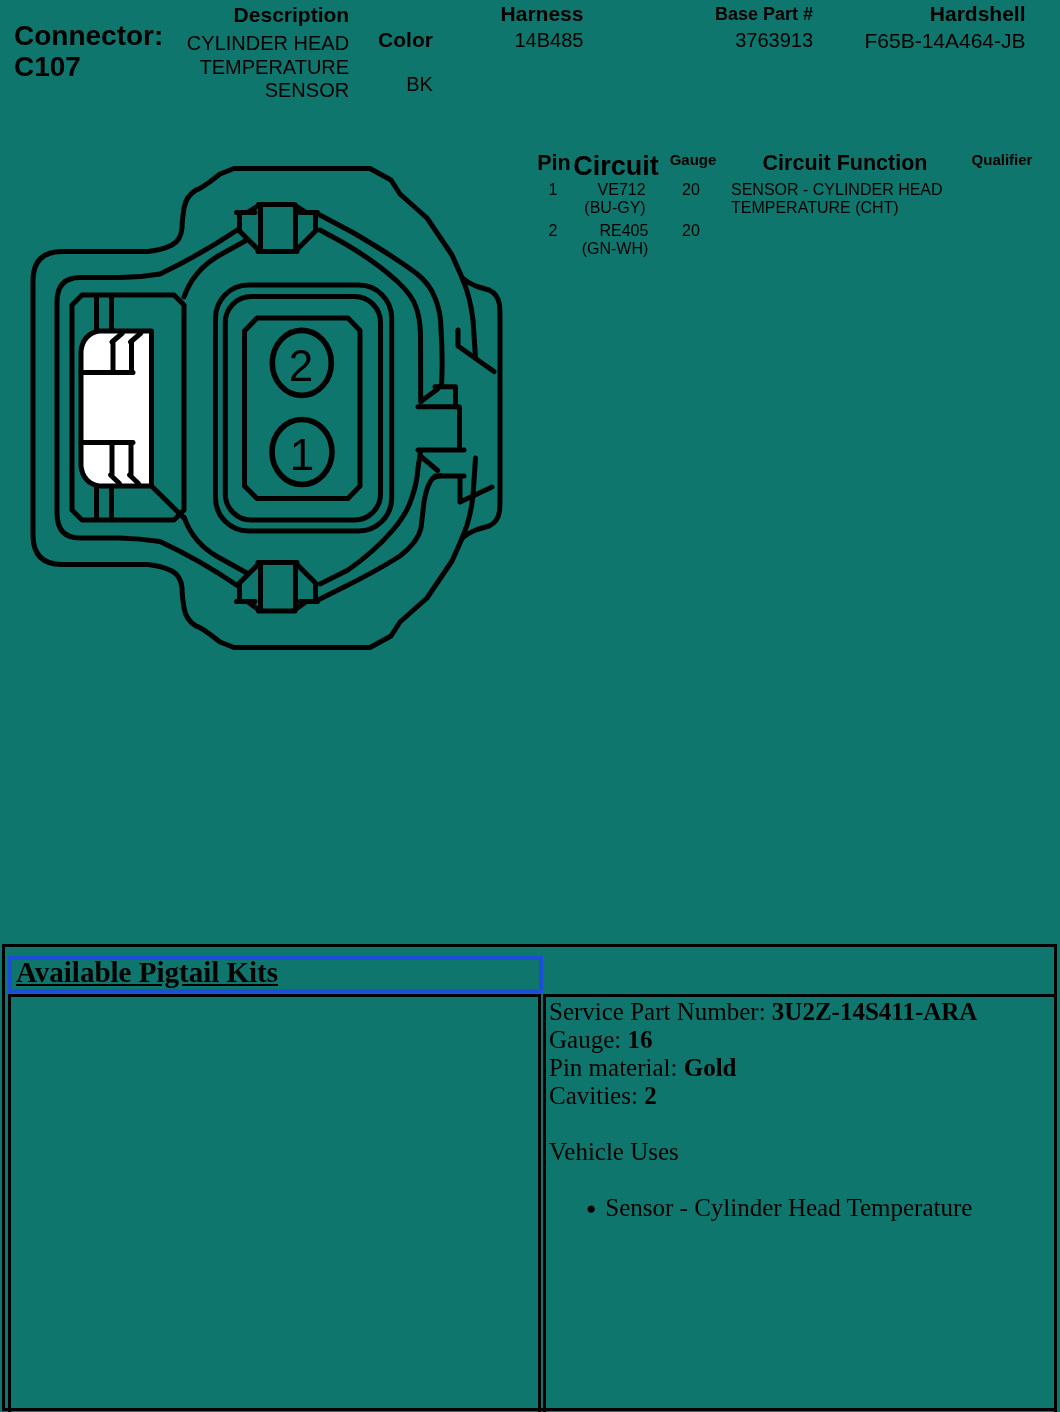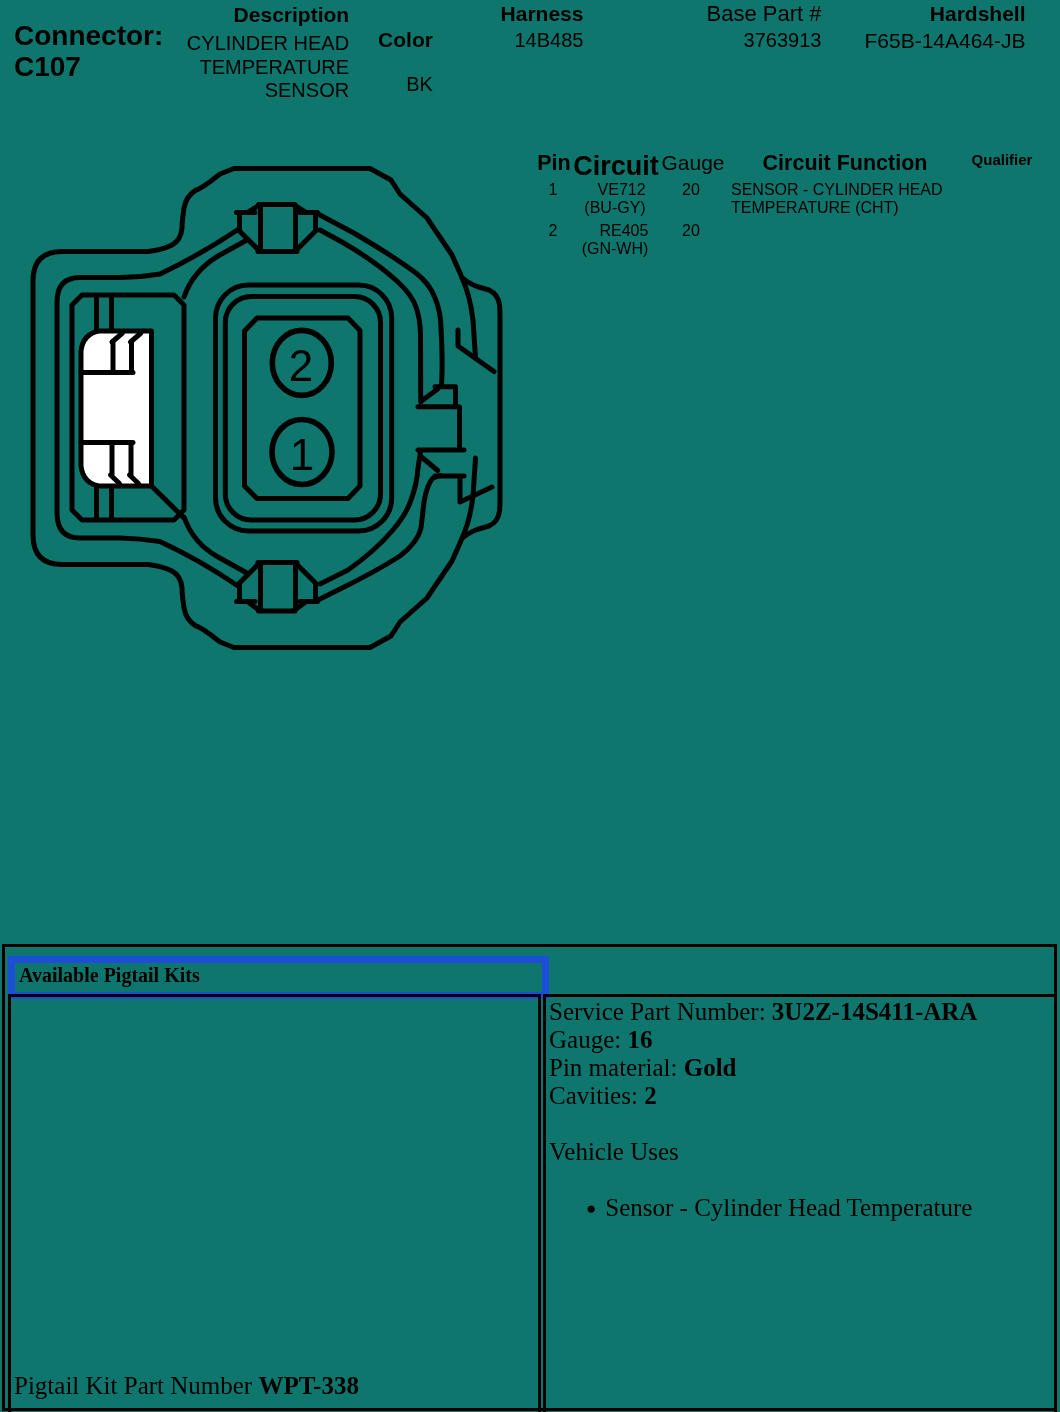--- a/index.html
+++ b/index.html
@@ -24,32 +24,32 @@
     <span style="font-weight:bold;font-size:21px;">Color</span><br>
     <span style="display:inline-block;margin-top:21px;">BK</span>
   </div>
 
   <div class="abs ctr" style="left:542px;top:2px;font-size:20px;line-height:23.3px;">
     <span style="font-weight:bold;font-size:21px;">Harness</span><br>
     <span style="display:inline-block;margin-top:2.5px;">14B485</span>
   </div>
 
   <div class="abs ctr" style="left:746px;top:2px;font-size:20px;line-height:23.3px;">
-    <span style="font-weight:normal;font-size:22px;margin-left:36px;">Base Part #</span><br>
+    <span style="font-weight:bold;font-size:18px;margin-left:36px;">Base Part #</span><br>
     <span style="display:inline-block;margin-top:2.5px;">3763913</span>
   </div>
 
   <div class="abs ctr" style="left:945px;top:2px;font-size:20px;line-height:23.3px;">
     <span style="font-weight:bold;font-size:21px;">Hardshell</span><br>
     <span style="display:inline-block;margin-top:2.5px;font-size:21px;">F65B-14A464-JB</span>
   </div>
 
   <div class="abs ctr" style="left:554px;top:151px;font-size:21.5px;font-weight:bold;">Pin</div>
   <div class="abs ctr" style="left:616px;top:151px;font-size:27px;font-weight:bold;">Circuit</div>
-  <div class="abs ctr" style="left:693px;top:151px;font-size:21px;font-weight:normal;">Gauge</div>
+  <div class="abs ctr" style="left:693px;top:151px;font-size:15px;font-weight:bold;">Gauge</div>
   <div class="abs ctr" style="left:845px;top:151px;font-size:21.5px;font-weight:bold;">Circuit Function</div>
   <div class="abs ctr" style="left:1002px;top:151px;font-size:15px;font-weight:bold;">Qualifier</div>
 
   <div class="abs ctr" style="left:553px;top:180.8px;font-size:16px;line-height:18.4px;">1</div>
   <div class="abs ctr" style="left:615px;top:180.8px;font-size:16px;line-height:18.4px;">VE712<br>(BU-GY)</div>
   <div class="abs ctr" style="left:691px;top:180.8px;font-size:16px;line-height:18.4px;">20</div>
   <div class="abs" style="left:731px;top:180.8px;font-size:16px;line-height:18.4px;">SENSOR - CYLINDER HEAD<br>TEMPERATURE (CHT)</div>
 
   <div class="abs ctr" style="left:553px;top:221.5px;font-size:16px;line-height:18.4px;">2</div>
   <div class="abs ctr" style="left:615px;top:221.5px;font-size:16px;line-height:18.4px;">RE405<br>(GN-WH)</div>
@@ -119,25 +119,24 @@
       <path d="M 258.5,611 H 295 M 259.5,610.5 L 247.7,601.7 M 294,610.5 L 306,601.7 M 260.5,608 V 563 M 295.5,608 V 563 M 258,562.5 H 297"></path>
     </g>
 
     <text x="301" y="381" fill="#000" stroke="none" font-family="Liberation Sans, sans-serif" font-size="44" text-anchor="middle">2</text>
 
     <text x="302" y="470" fill="#000" stroke="none" font-family="Liberation Sans, sans-serif" font-size="44" text-anchor="middle">1</text>
   </svg>
 
   <div class="abs" style="left:2px;top:944px;width:1049px;height:461px;border:3px solid #000;"></div>
 
-  <div class="abs serif" style="left:8px;top:956px;width:523px;height:29px;border:7px solid #1d4ed8;font-size:20px;font-weight:bold;padding-left:4px;line-height:24px;">Available Pigtail Kits</div>
+  <div class="abs serif" style="left:8px;top:956px;width:523px;height:29px;border:4px solid #1d4ed8;font-size:29px;font-weight:bold;padding-left:4px;line-height:24px;text-decoration:underline;">Available Pigtail Kits</div>
 
   <div class="abs serif" style="left:8px;top:994px;width:527px;height:418px;border:3px solid #000;"></div>
 
-  <div class="abs serif" style="left:14px;top:1371.5px;font-size:25px;">Pigtail Kit Part Number <b>WPT-338</b></div>
 
   <div class="abs serif" style="left:543px;top:994px;width:508px;height:418px;border:3px solid #000;"></div>
 
   <div class="abs serif" style="left:549px;top:998px;font-size:25px;line-height:28px;">
     Service Part Number: <b>3U2Z-14S411-ARA</b><br>
     Gauge: <b>16</b><br>
     Pin material: <b>Gold</b><br>
     Cavities: <b>2</b><br>
     <br>
     Vehicle Uses<br>

